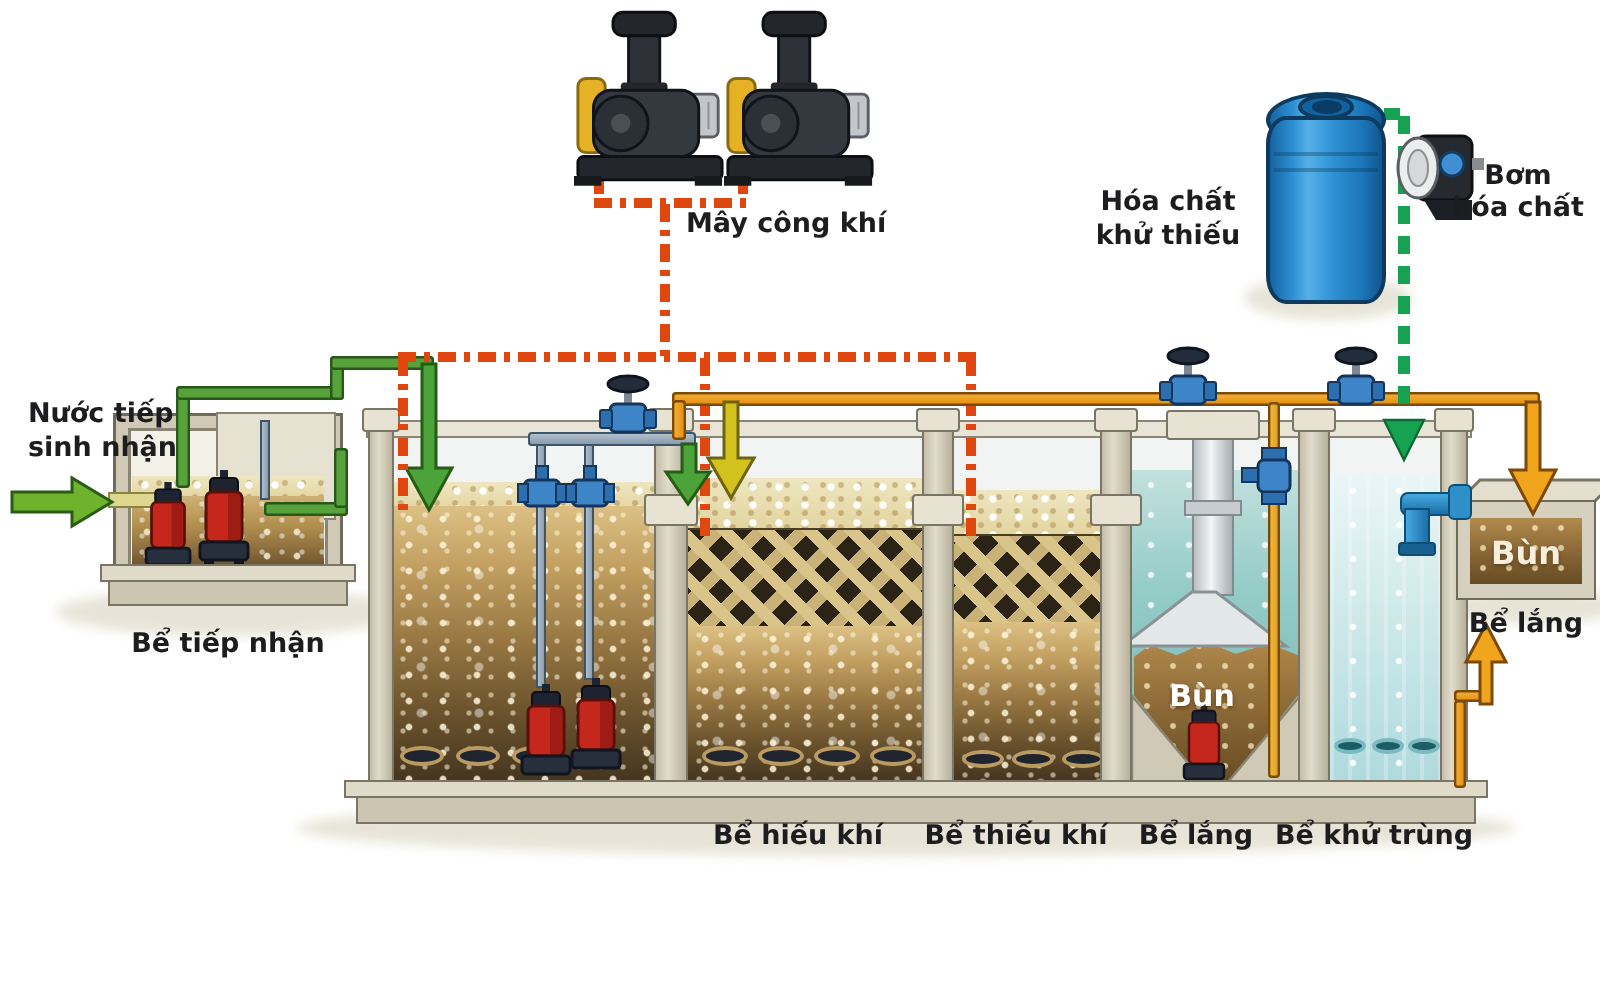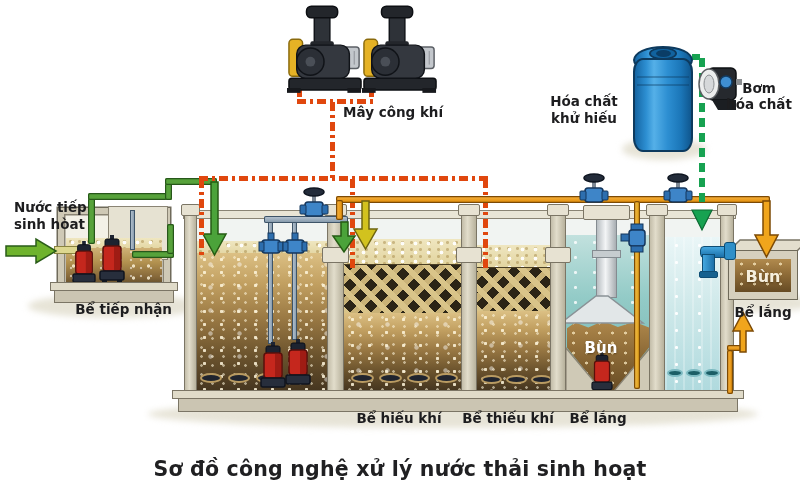--- a/index.html
+++ b/index.html
@@ -345,28 +345,28 @@
   <svg style="left:696px;top:64px;" width="46" height="48" viewBox="0 0 46 48">
     <rect x="12" y="4" width="28" height="32" rx="5" fill="#26292e" stroke="#0e1013" stroke-width="1.5"></rect>
     <ellipse cx="13" cy="20" rx="10" ry="15" fill="#eceded" stroke="#5a5d61" stroke-width="1.5"></ellipse>
     <ellipse cx="13" cy="20" rx="5" ry="9" fill="#d6d8da" stroke="#8d9093"></ellipse>
     <circle cx="30" cy="18" r="6" fill="#3f8fd2" stroke="#123c63" stroke-width="1.5"></circle>
     <rect x="40" y="15" width="6" height="6" fill="#8a8d90"></rect>
     <polygon points="16,36 40,36 40,46 22,46" fill="#1b1e22"></polygon>
   </svg>
 
   <div class="lbl lbl-left" style="left:14px;top:199px;">Nước tiếp</div>
-  <div class="lbl lbl-left" style="left:14px;top:216px;">sinh hòat</div>
-  <div class="lbl" style="left:56px;top:301px;width:116px;text-align:right;">Bể tiếp nhận</div>
+  <div class="lbl lbl-left" style="left:14px;top:216px;">sinh nhận</div>
+  <div class="lbl" style="left:56px;top:314px;width:116px;">Bể tiếp nhận</div>
   <div class="lbl lbl-left" style="left:343px;top:104px;">Mây công khí</div>
   <div class="lbl" style="left:542px;top:93px;width:84px;">Hóa chất</div>
-  <div class="lbl" style="left:538px;top:110px;width:92px;">khử hiếu</div>
+  <div class="lbl" style="left:538px;top:110px;width:92px;">khử thiếu</div>
   <div class="lbl" style="left:724px;top:80px;width:70px;">Bơm</div>
   <div class="lbl" style="left:718px;top:96px;width:82px;">hóa chất</div>
   <div class="lbl" style="left:340px;top:410px;width:118px;">Bể hiếu khí</div>
   <div class="lbl" style="left:450px;top:410px;width:116px;">Bể thiếu khí</div>
   <div class="lbl" style="left:558px;top:410px;width:80px;">Bể lắng</div>
+  <div class="lbl" style="left:630px;top:410px;width:114px;">Bể khử trùng</div>
   <div class="lbl lbl-white" style="left:575px;top:339px;width:52px;font-size:15px;">Bùn</div>
   <div class="lbl" style="left:733px;top:267px;width:60px;font-size:16px;color:#f6efdd;text-shadow:0 1px 2px rgba(60,40,10,.55);">Bùn</div>
   <div class="lbl" style="left:720px;top:304px;width:86px;">Bể lắng</div>
 
-  <div class="title" style="left:0;top:457px;width:800px;">Sơ đồ công nghệ xử lý nước thải sinh hoạt</div>
 </div>
 
 </body></html>

